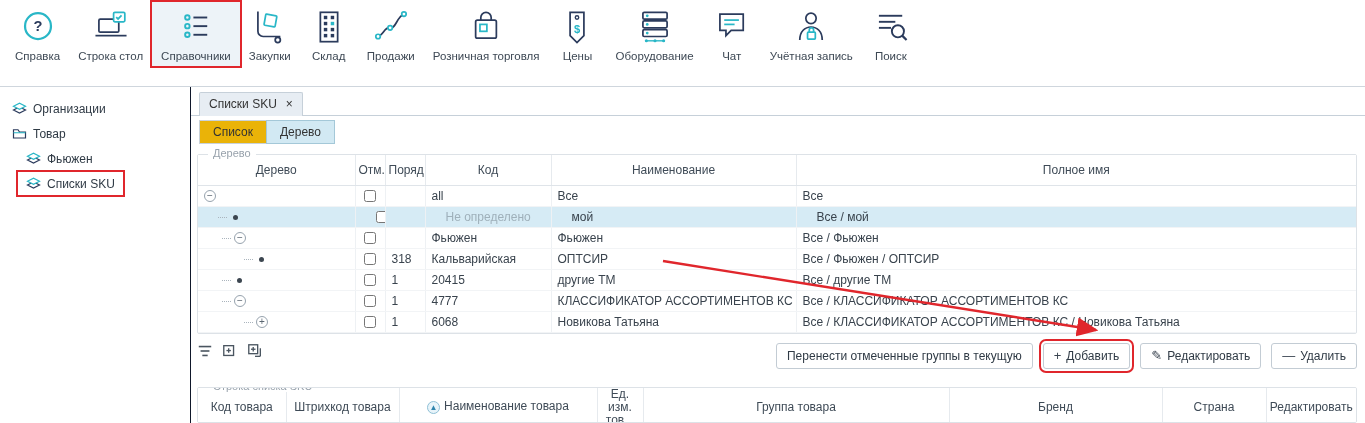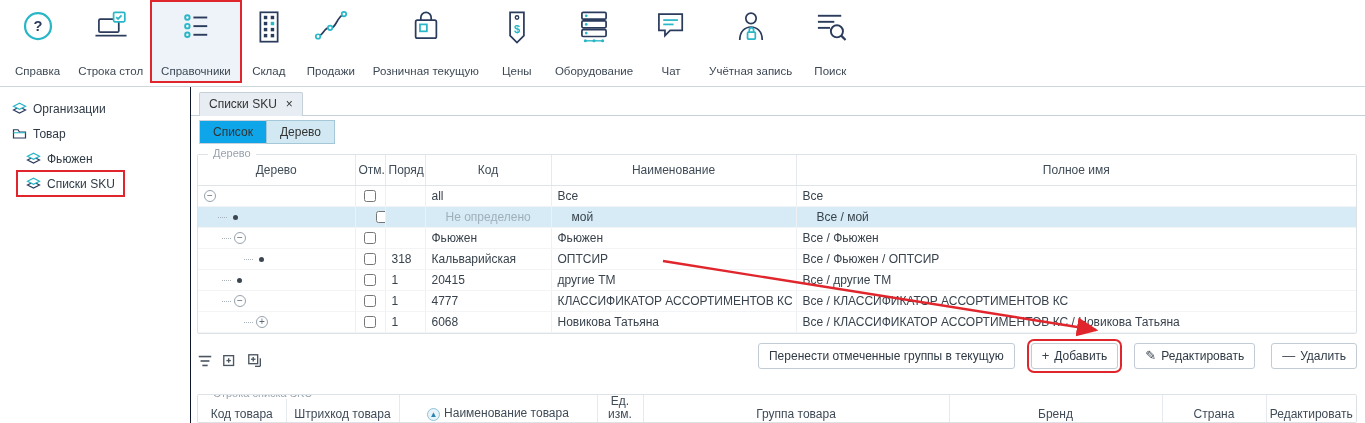--- a/index.html
+++ b/index.html
@@ -6,37 +6,37 @@
   html,body { width:1365px; height:423px; }
   body {
     font-family: "Liberation Sans", sans-serif;
     font-size: 12px; color:#333; background:#fff;
     position:relative; overflow:hidden;
   }
   
   .toolbar { display:flex; align-items:flex-start; height:87px; border-bottom:1px solid #cfd6dd; padding:2px 4px 0 6px; }
   .tb-item { display:flex; flex-direction:column; align-items:center; padding:5px 9px 4px; cursor:default; }
   .tb-item .icon { width:40px; height:40px; display:flex; align-items:center; justify-content:center; }
-  .tb-label { font-size:11.5px; color:#3d4854; margin-top:18px; white-space:nowrap; }
+  .tb-label { font-size:11.5px; color:#3d4854; margin-top:3px; white-space:nowrap; }
   .tb-item.active { background:#edf3f8; }
   .red-outline { outline:2px solid #e0262c; }
   
   .body-row { display:flex; height:336px; }
   .sidebar { width:191px; border-right:1px solid #0f172a; padding-top:8px; flex:none; }
   .sb-item { display:flex; align-items:center; gap:6px; padding:4px 8px; color:#2f3a45; white-space:nowrap; width:fit-content; margin:2px 0 2px 4px; }
   .sb-item.indent { margin-left:18px; }
   .sb-icon { width:15px; height:15px; flex:none; display:inline-flex; }
   .main { flex:1; display:flex; flex-direction:column; min-width:0; }
   
   .tabbar { padding:4px 0 0 8px; border-bottom:1px solid #c6d0d9; }
   .tab { display:inline-flex; align-items:center; gap:9px; background:#e7edf3; border:1px solid #c6d0d9; border-bottom:none;
          padding:4px 9px 5px; color:#333; border-radius:2px 2px 0 0; position:relative; top:1px; }
   .tab-close { cursor:pointer; color:#333; font-size:12px; line-height:1; }
   .subtabs { display:flex; margin:4px 0 0 8px; }
-  .subtab { padding:4px 13px; border:1px solid #c9d2da; background:#0ea5e9; margin-right:-1px; cursor:pointer; }
+  .subtab { padding:4px 13px; border:1px solid #c9d2da; background:#eab308; margin-right:-1px; cursor:pointer; }
   .subtab.active { background:#d2e9f3; border-color:#a4c8d8; position:relative; z-index:1; }
   
   .groupbox { position:relative; border:1px solid #dde2e7; border-radius:2px; margin:10px 8px 0 6px; background:#fff; }
   .groupbox-legend { position:absolute; top:-8px; left:10px; background:#fff; padding:0 5px; font-size:11px; color:#98a2ac; }
   
   table { width:100%; border-collapse:collapse; table-layout:fixed; font-size:12px; }
   th { font-weight:400; color:#3f4b57; height:30px; border-right:1px solid #e6eaee; border-bottom:1px solid #dfe4e9;
        text-align:center; background:#fff; overflow:hidden; padding:0 3px; }
   th:last-child, td:last-child { border-right:none; }
   td { height:21px; border-right:1px solid #eef1f4; border-bottom:1px solid #f2f4f6; padding:0 6px;
@@ -45,21 +45,21 @@
   .muted { color:#9fb0ba; }
   .cell-tree { padding-left:6px; }
   .lv1 { padding-left:24px; } .lv2 { padding-left:46px; }
   .node-circle { display:inline-block; width:12px; height:12px; border:1px solid #97a3ae; border-radius:50%;
                  text-align:center; line-height:10px; font-size:10px; color:#5a6671; background:#fff; vertical-align:middle; cursor:pointer; }
   .bullet { display:inline-block; width:5px; height:5px; border-radius:50%; background:#3c4650; vertical-align:middle; margin-left:3px; }
   .conn { display:inline-block; width:9px; height:1px; border-top:1px dotted #aab4bd; vertical-align:middle; margin-right:3px; }
   .cell-check { text-align:center; padding:0; }
   input[type=checkbox] { width:12px; height:12px; margin:0; vertical-align:middle; }
   
-  .actionbar { display:flex; align-items:flex-end; margin:9px 8px 12px 6px; gap:16px; }
+  .actionbar { display:flex; align-items:flex-start; margin:9px 8px 5px 6px; gap:10px; }
   .tool-icons { display:flex; gap:9px; align-items:center; }
   .tool-icons span { display:inline-flex; cursor:pointer; }
   .spacer { flex:1; }
   .btn { display:inline-flex; align-items:center; gap:5px; border:1px solid #c3ccd4; background:#fff;
          padding:5px 10px; border-radius:3px; font-size:12px; color:#2f3a45; cursor:pointer; white-space:nowrap; }
   .btn .glyph { font-size:13px; line-height:1; color:#3a4450; }
   .btn-add.red-outline { outline-offset:2px; }
   
   .groupbox.sku { margin-top:13px; height:70px; overflow:hidden; }
   .sku-table th { height:38px; white-space:normal; line-height:13px; vertical-align:middle; }
@@ -104,20 +104,30 @@
             <circle cx="12" cy="21" r="2.6" stroke="#29b7c7"></circle>
             <line x1="19" y1="21" x2="35" y2="21" stroke="#2b3b5c"></line>
             <circle cx="12" cy="31" r="2.6" stroke="#29b7c7"></circle>
             <line x1="19" y1="31" x2="35" y2="31" stroke="#2b3b5c"></line>
           </g>
         </svg>
     </span>
     <span class="tb-label">Справочники</span>
   </div>
 
+  <div class="tb-item">
+    <span class="icon">
+      <svg viewBox="0 0 44 44" width="38" height="38">
+          <rect x="16" y="8" width="13" height="13" rx="1" fill="none" stroke="#29b7c7" stroke-width="2" transform="rotate(10 22.5 14.5)"></rect>
+          <path d="M8 4 v23 a6 6 0 0 0 6 6 h20" fill="none" stroke="#2b3b5c" stroke-width="2"></path>
+          <circle cx="31" cy="37" r="3" fill="none" stroke="#2b3b5c" stroke-width="2"></circle>
+        </svg>
+    </span>
+    <span class="tb-label">Закупки</span>
+  </div>
 
   <div class="tb-item">
     <span class="icon">
       <svg viewBox="0 0 44 44" width="38" height="38">
           <rect x="12" y="5" width="20" height="34" fill="none" stroke="#2b3b5c" stroke-width="2"></rect>
           <g fill="#2b3b5c">
             <rect x="16" y="9" width="4" height="4"></rect>
             <rect x="24" y="9" width="4" height="4"></rect>
             <rect x="16" y="16" width="4" height="4"></rect>
             <rect x="16" y="23" width="4" height="4"></rect>
@@ -144,21 +154,21 @@
   </div>
 
   <div class="tb-item">
     <span class="icon">
       <svg viewBox="0 0 44 44" width="38" height="38">
           <rect x="10" y="14" width="24" height="21" rx="2" fill="none" stroke="#2b3b5c" stroke-width="2"></rect>
           <path d="M16 14 v-3 a6 6 0 0 1 12 0 v3" fill="none" stroke="#2b3b5c" stroke-width="2"></path>
           <rect x="15" y="19" width="8" height="8" fill="none" stroke="#29b7c7" stroke-width="2"></rect>
         </svg>
     </span>
-    <span class="tb-label">Розничная текущую</span>
+    <span class="tb-label">Розничная торговля</span>
   </div>
 
   <div class="tb-item">
     <span class="icon">
       <svg viewBox="0 0 44 44" width="38" height="38">
           <path d="M14 5 h16 v27 l-8 8 -8 -8 z" fill="none" stroke="#2b3b5c" stroke-width="2"></path>
           <circle cx="22" cy="11" r="2" fill="none" stroke="#2b3b5c" stroke-width="1.6"></circle>
           <text x="22" y="29" font-size="13" font-weight="bold" text-anchor="middle" fill="#29b7c7">$</text>
         </svg>
     </span>

